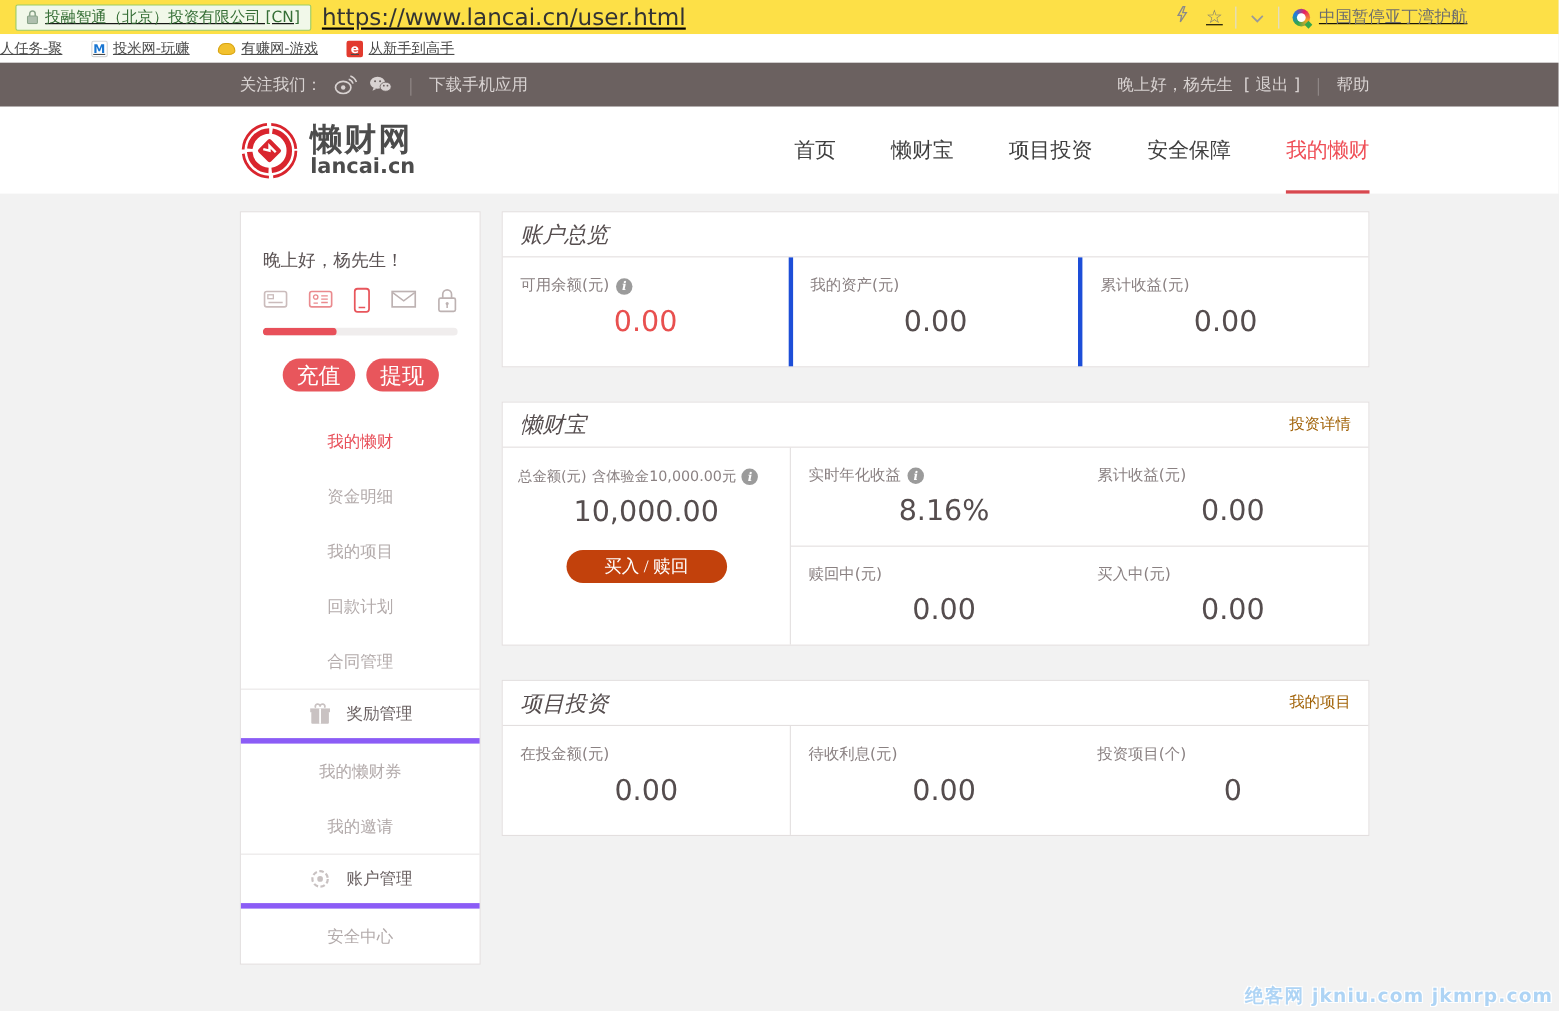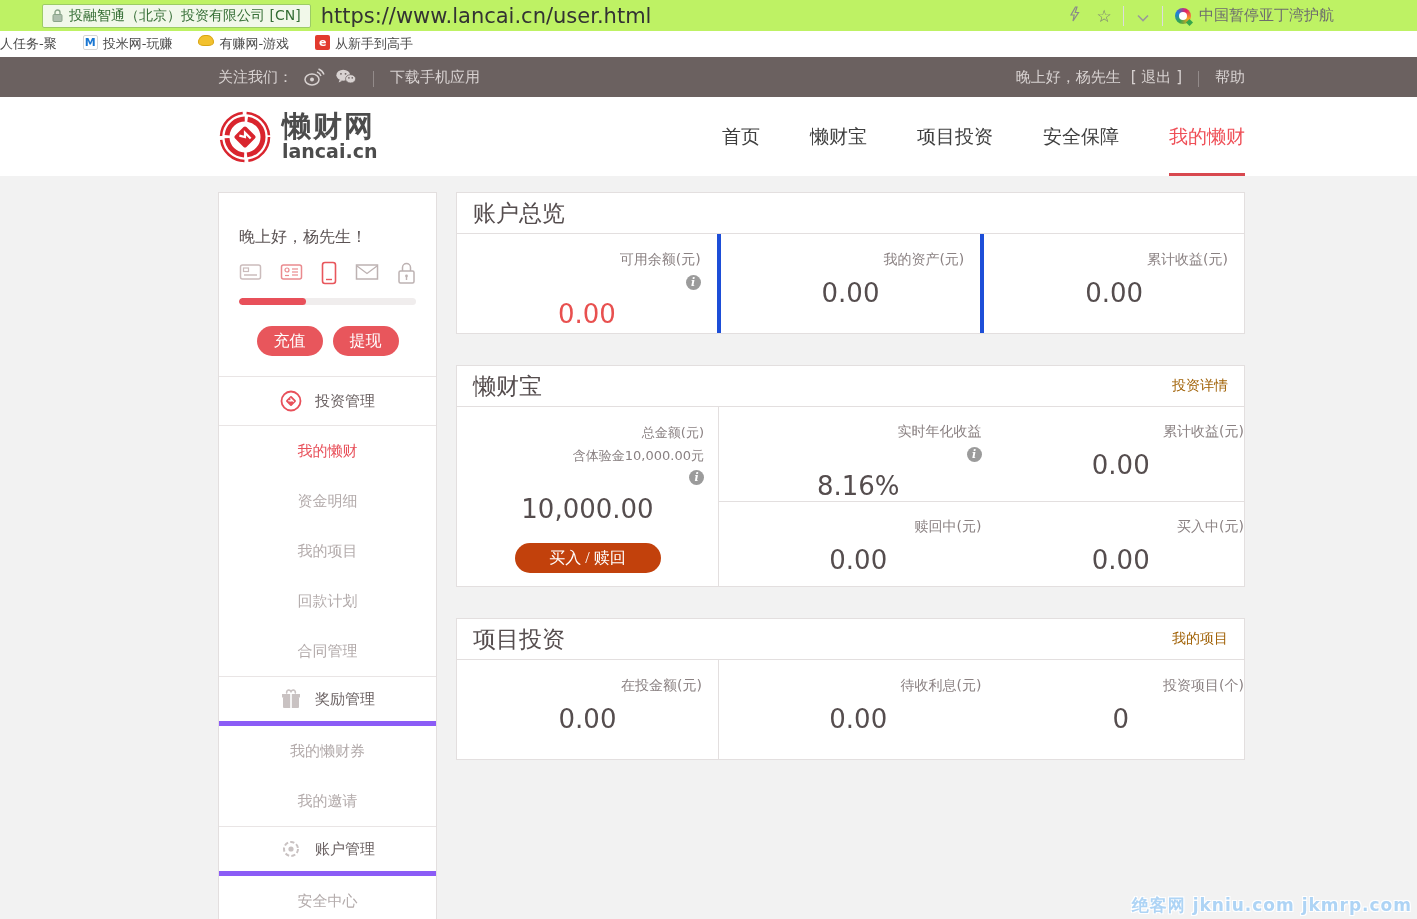--- a/index.html
+++ b/index.html
@@ -1,37 +1,37 @@
 <!DOCTYPE html>
 <html><head>
 <meta charset="utf-8">
 <style>
   * { margin:0; padding:0; box-sizing:border-box; }
   html,body { width:1417px; height:919px; overflow:hidden; }
   body { font-family:"DejaVu Sans","Liberation Sans",sans-serif; background:#f2f2f2; position:relative; }
 
   
-  .chrome { height:31px; background:#bef264; display:flex; align-items:center; padding-left:42px; }
+  .chrome { height:31px; background:#fde047; display:flex; align-items:center; padding-left:14px;text-decoration:underline; }
   .ev-badge { display:flex; align-items:center; gap:6px; border:1px solid #9ccc65; background:#f1f8e9;
               color:#356e35; font-size:14px; padding:1px 9px; height:24px; border-radius:2px; }
   .url-text { font-size:21px; color:#333; margin-left:10px; flex:0 1 auto; }
   .chrome-right { margin-left:auto; display:flex; align-items:center; height:100%; }
   .chrome-ico { width:30px; text-align:center; color:#777; font-size:17px; cursor:pointer; }
   .chrome-sep { width:1px; height:20px; background:#ddd; margin:0 4px; }
   .omni-search { display:flex; align-items:center; gap:8px; width:250px; padding-left:8px; }
   .omni-search .txt { font-size:15px; color:#6d6d6d; white-space:nowrap; }
   .q-logo { width:16px; height:16px; border-radius:50%; position:relative; flex:none;
             background:conic-gradient(from 210deg,#35a64a,#1d7fe0,#e81e63,#f5a623,#35a64a); }
   .q-logo::after { content:""; position:absolute; inset:4px; background:#fff; border-radius:50%; }
   .q-logo::before { content:""; position:absolute; right:-1px; bottom:-1px; width:5px; height:5px;
                     background:#35a64a; transform:rotate(45deg); }
 
   
   .bookmarks { height:26px; background:#fff; display:flex; align-items:center; gap:26px; font-size:13px; color:#4a4a4a; }
-  .bm { display:flex; gap:5px; cursor:pointer; white-space:nowrap; }
+  .bm { display:flex; align-items:center; gap:5px; cursor:pointer; white-space:nowrap;text-decoration:underline; }
   .bm-ico-m { width:15px; height:15px; border:1px solid #d5d5d5; background:#fff; color:#1976d2; font-weight:bold;
               font-size:11px; line-height:13px; text-align:center; border-radius:2px; }
   .bm-ico-gold { width:16px; height:11px; background:#f2c12e; border:1px solid #d9a512;
                  border-radius:50% 50% 45% 45% / 80% 80% 40% 40%; }
   .bm-ico-e { width:15px; height:15px; background:#e23a2e; color:#fff; font-weight:bold; font-size:11px;
               line-height:15px; text-align:center; border-radius:2px; }
 
   
   .container { width:1027px; margin-left:218px; }
 
@@ -62,38 +62,38 @@
   
   .sidebar { width:219px; background:#fff; border:1px solid #e3dfdf; flex:none; }
   .profile { padding:34px 20px 14px; }
   .profile-greeting { font-size:16px; color:#5b5354; }
   .icons-row { display:flex; justify-content:space-between; margin-top:13px; }
   .icons-row svg { cursor:pointer; }
   .progress { height:7px; background:#f0eded; border-radius:4px; margin-top:13px; overflow:hidden; }
   .progress-fill { height:100%; background:#e8505a; border-radius:4px; }
   .profile-buttons { display:flex; justify-content:center; gap:10px; margin:21px 0 6px; }
   .pill-btn { width:66px; height:30px; border:none; border-radius:16px; background:#e8565c; color:#fff;
-              font-size:16px; font-family:inherit; cursor:pointer; }
+              font-size:20px; font-family:inherit; cursor:pointer; }
   .menu-header { height:50px; border-top:1px solid #e9e5e5; border-bottom:1px solid #e9e5e5;
                  display:flex; align-items:center; justify-content:center; gap:13px;
                  font-size:15px; color:#6b6263; cursor:pointer; }
   .menu-header + .menu-header, .menu-items + .menu-header { border-bottom:5px solid #8b5cf6; }
   .menu-item { height:50px; display:flex; align-items:center; justify-content:center;
                font-size:15px; color:#b3abab; cursor:pointer; }
   .menu-item.active { color:#e8505a; }
   .menu-items + .menu-header { margin-top:0; }
 
   
   .main { flex:1; }
   .card { background:#fff; border:1px solid #e3dfdf; margin-bottom:31px; }
   .card-header { height:41px; display:flex; align-items:center; justify-content:space-between;
                  padding:0 16px; border-bottom:1px solid #e3dfdf; }
-  .card-title { font-size:23px; color:#554d4e; }
+  .card-title { font-size:20px; color:#554d4e;font-style:italic; }
   .card-link { font-size:14px; color:#a16207; cursor:pointer; }
-  .stat-label { font-size:14px; color:#8a8182; display:flex; align-items:flex-end; gap:6px; white-space:nowrap;flex-direction:column; }
+  .stat-label { font-size:14px; color:#8a8182; display:flex; align-items:center; gap:6px; white-space:nowrap; }
   .stat-value { font-size:26px; color:#554d4e; text-align:center; margin-top:9px; }
   .stat-value.red { color:#e8504f; }
   .info-icon { width:15px; height:15px; border-radius:50%; background:#9b9b9b; color:#fff;
                font-size:11px; font-weight:bold; font-style:italic; font-family:"DejaVu Serif",serif;
                display:inline-flex; align-items:center; justify-content:center; flex:none; cursor:pointer; }
 
   .tri-body { display:flex; height:99px; }
   .tri-col { flex:1; padding:17px 16px 0; }
   .tri-col.bordered { border-left:4px solid #1d4ed8; }
 
@@ -266,30 +266,20 @@
         </div>
         <div class="progress">
           <div class="progress-fill" style="width: 38%;"></div>
         </div>
         <div class="profile-buttons">
           <button class="pill-btn">充值</button>
           <button class="pill-btn">提现</button>
         </div>
       </div>
 
-      <div class="menu-header">
-        <svg width="22" height="22" viewBox="0 0 22 22">
-          <circle cx="11" cy="11" r="9.5" fill="none" stroke="#e8505a" stroke-width="1.8"></circle>
-          <g transform="rotate(45 11 11)">
-            <rect x="7.2" y="7.2" width="7.6" height="7.6" rx="1" fill="#e8505a"></rect>
-            <path d="M8.8 12.6 L11 11 L9.6 9.6 L13.4 9.6" fill="none" stroke="#fff" stroke-width="1.2"></path>
-          </g>
-        </svg>
-        <span>投资管理</span>
-      </div>
       <div class="menu-items">
         <div class="menu-item active">我的懒财</div>
         <div class="menu-item">资金明细</div>
         <div class="menu-item">我的项目</div>
         <div class="menu-item">回款计划</div>
         <div class="menu-item">合同管理</div>
       </div>
 
       <div class="menu-header">
         <svg width="22" height="22" viewBox="0 0 22 22">

